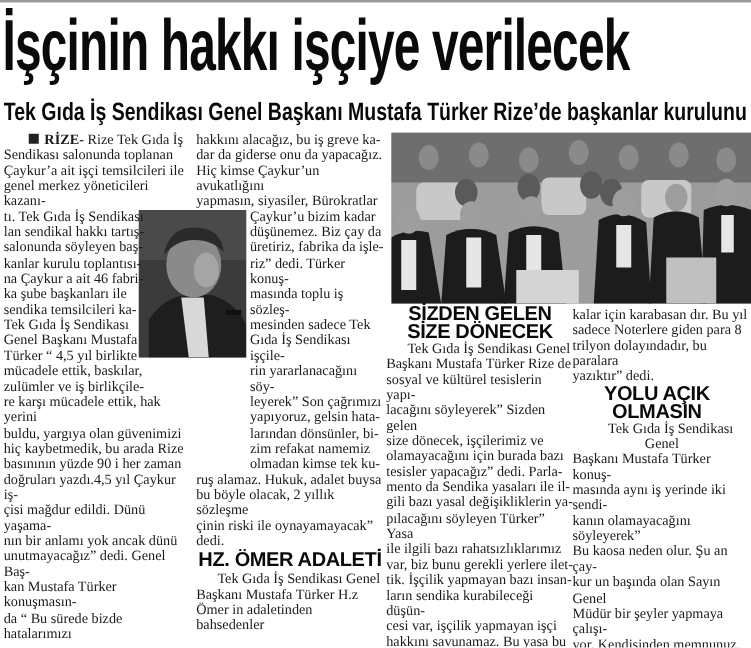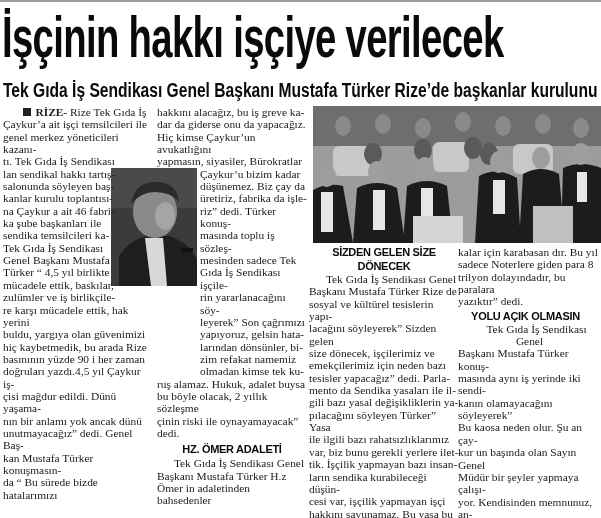--- a/index.html
+++ b/index.html
@@ -7,21 +7,21 @@
   .topline { position:absolute; left:0; top:0; width:601px; height:2px; background:#9a9a9a; }
   .headline { position:absolute; left:2px; top:2px; width:640px; height:70px; white-space:nowrap;
     font-family:"Liberation Sans", sans-serif; font-weight:bold; font-size:58px; line-height:70px; color:#0a0a0a;
     transform-origin:left top; transform:scale(0.66,1.0); letter-spacing:-1px; }
   .deck { position:absolute; left:3px; top:78px; width:760px; height:24px; white-space:nowrap;
     font-family:"Liberation Sans", sans-serif; font-weight:bold; font-size:20px; line-height:24px; color:#0a0a0a;
     transform-origin:left top; transform:scale(0.78,1.0); }
   .col { position:absolute; font-size:11.4px; line-height:12.35px; text-align:left; }
   .col p { margin:0; }
   .ind { text-indent:14px;text-align:center; }
-  .sub { font-family:"Liberation Sans", sans-serif; font-weight:bold; font-size:11px; line-height:14px; text-align:center; color:#0a0a0a; letter-spacing:-0.3px; }
+  .sub { font-family:"Liberation Sans", sans-serif; font-weight:bold; font-size:16px; line-height:14px; text-align:center; color:#0a0a0a; letter-spacing:-0.3px; }
   .dateline b { font-weight:bold; }
   .sq { display:inline-block; width:8px; height:8px; background:#222; margin-right:4px; vertical-align:0px; }
   .photo { position:absolute; overflow:hidden; }
   .portrait { left:111px; top:168px; width:86px; height:118px; background:linear-gradient(180deg,#3a3a3a 0%,#2b2b2b 100%); }
   .group { left:313px; top:106px; width:288px; height:137px; background:#b9b9b9; }
 </style>
 </head>
 <body>
 
 <div class="topline"></div>
@@ -92,20 +92,21 @@
     </g>
     <rect x="100" y="110" width="50" height="27" fill="#d4d4d4"></rect>
     <rect x="220" y="100" width="40" height="37" fill="#c0c0c0"></rect>
   </svg>
 </div>
 
 <div class="col" style="left:3px; top:106px; width:150px;">
   <p class="ind dateline">
     <span class="sq"></span><b>RİZE-</b> <span>Rize Tek Gıda İş</span>
   </p>
+  <p>Sendikası salonunda toplanan</p>
   <p>Çaykur’a ait işçi temsilcileri ile</p>
   <p>genel merkez yöneticileri kazanı-</p>
   <p>tı. Tek Gıda İş Sendikası</p>
   <p>lan sendikal hakkı tartış-</p>
   <p>salonunda söyleyen baş-</p>
   <p>kanlar kurulu toplantısı-</p>
   <p>na Çaykur a ait 46 fabri-</p>
   <p>ka şube başkanları ile</p>
   <p>sendika temsilcileri ka-</p>
   <p>Tek Gıda İş Sendikası</p>
@@ -155,21 +156,21 @@
 
 </div>
 
 <div class="col" style="left:309px; top:245px; width:150px;">
   <p class="sub" style="margin:0 0 0 0">SİZDEN GELEN SİZE DÖNECEK</p>
   <p class="ind">Tek Gıda İş Sendikası Genel</p>
   <p>Başkanı Mustafa Türker Rize de</p>
   <p>sosyal ve kültürel tesislerin yapı-</p>
   <p>lacağını söyleyerek” Sizden gelen</p>
   <p>size dönecek, işçilerimiz ve</p>
-  <p>emekçilerimiz için neden bazı</p>
+  <p>olamayacağını için burada bazı</p>
   <p>tesisler yapacağız” dedi. Parla-</p>
   <p>mento da Sendika yasaları ile il-</p>
   <p>gili bazı yasal değişikliklerin ya-</p>
   <p>pılacağını söyleyen Türker” Yasa</p>
   <p>ile ilgili bazı rahatsızlıklarımız</p>
   <p>var, biz bunu gerekli yerlere ilet-</p>
   <p>tik. İşçilik yapmayan bazı insan-</p>
   <p>ların sendika kurabileceği düşün-</p>
   <p>cesi var, işçilik yapmayan işçi</p>
   <p>hakkını savunamaz. Bu yasa bu</p>

